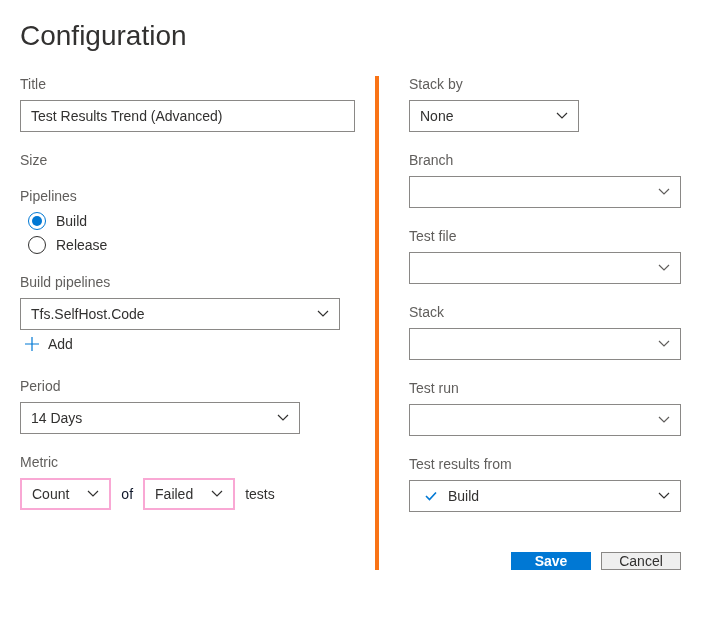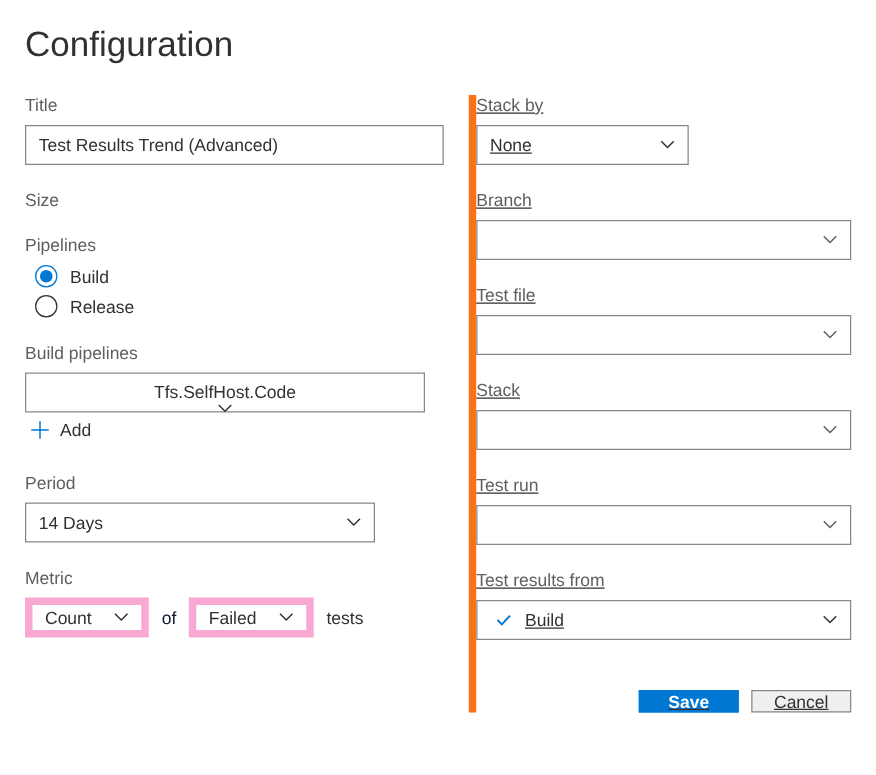--- a/index.html
+++ b/index.html
@@ -1,36 +1,36 @@
 <!DOCTYPE html>
 <html><head>
 <meta charset="utf-8">
 <style>
 * { box-sizing: border-box; font-family: "Segoe UI", -apple-system, sans-serif; }
 body { margin: 0; padding: 20px; background: #fff; color: #323130; font-size: 14px; width: 701px; }
 h1 { font-size: 28px; font-weight: 300; margin: 0 0 24px 0; color: #323130; }
 .cols { display: flex; }
 .left { width: 355px; padding-right: 20px; }
-.right { flex: 1; border-left: 6px solid #f97316; text-decoration: underline; }
+.right { flex: 1; padding-left: 30px; border-left: 4px solid #f97316; }
 .field { margin-bottom: 20px; }
 .label { font-size: 14px; color: #605e5c; margin-bottom: 8px; display: block; }
 .input, .select { width: 100%; border: 1px solid #8a8886; padding: 6px 10px; background: #fff; font-size: 14px; position: relative; height: 32px; display: flex; align-items: center; justify-content: space-between; cursor: pointer; }
 .input { cursor: text; }
 .select.narrow-l { width: 280px; }
-.select.narrow-m { width: 320px; flex-direction: column; }
+.select.narrow-m { width: 320px; }
 .radio-row { display: flex; align-items: center; margin: 6px 0 6px 8px; cursor: pointer; }
 .radio { width: 18px; height: 18px; border-radius: 50%; border: 1px solid #323130; margin-right: 10px; position: relative; }
 .radio.checked { border-color: #0078d4; }
 .radio.checked::after { content: ""; position: absolute; top: 3px; left: 3px; width: 10px; height: 10px; border-radius: 50%; background: #0078d4; }
 .chev { width: 12px; height: 12px; }
 .chev svg { display: block; }
 .add-row { display: flex; align-items: center; padding: 6px 4px; cursor: pointer; color: #323130; }
 .add-row .plus { width: 16px; height: 16px; margin-right: 8px; color: #0078d4; }
 .metric-row { display: flex; align-items: center; gap: 10px; }
-.small-select { border: 6px solid #f9a8d4; padding: 6px 10px; background: #fff; height: 32px; display: flex; align-items: center; gap: 18px; cursor: pointer; }
+.small-select { border: 2px solid #f9a8d4; padding: 6px 10px; background: #fff; height: 32px; display: flex; align-items: center; gap: 18px; cursor: pointer; }
 .of-text { color: #0f172a; }
 .check-item { display: flex; align-items: center; gap: 10px; padding: 0 4px; }
 .check-item .chk { width: 14px; height: 14px; color: #0078d4; }
 .footer { display: flex; justify-content: flex-end; gap: 10px; margin-top: 40px; }
 .btn { min-width: 80px; height: 18px; display: flex; align-items: center; justify-content: center; font-size: 14px; cursor: pointer; border: 1px solid #8a8886; background: #fff; }
 .btn.primary { background: #0078d4; color: #fff; border-color: #0078d4; font-weight: 600; }
 .btn.secondary { background: #efefef; }
 </style>
 </head>
 <body>

